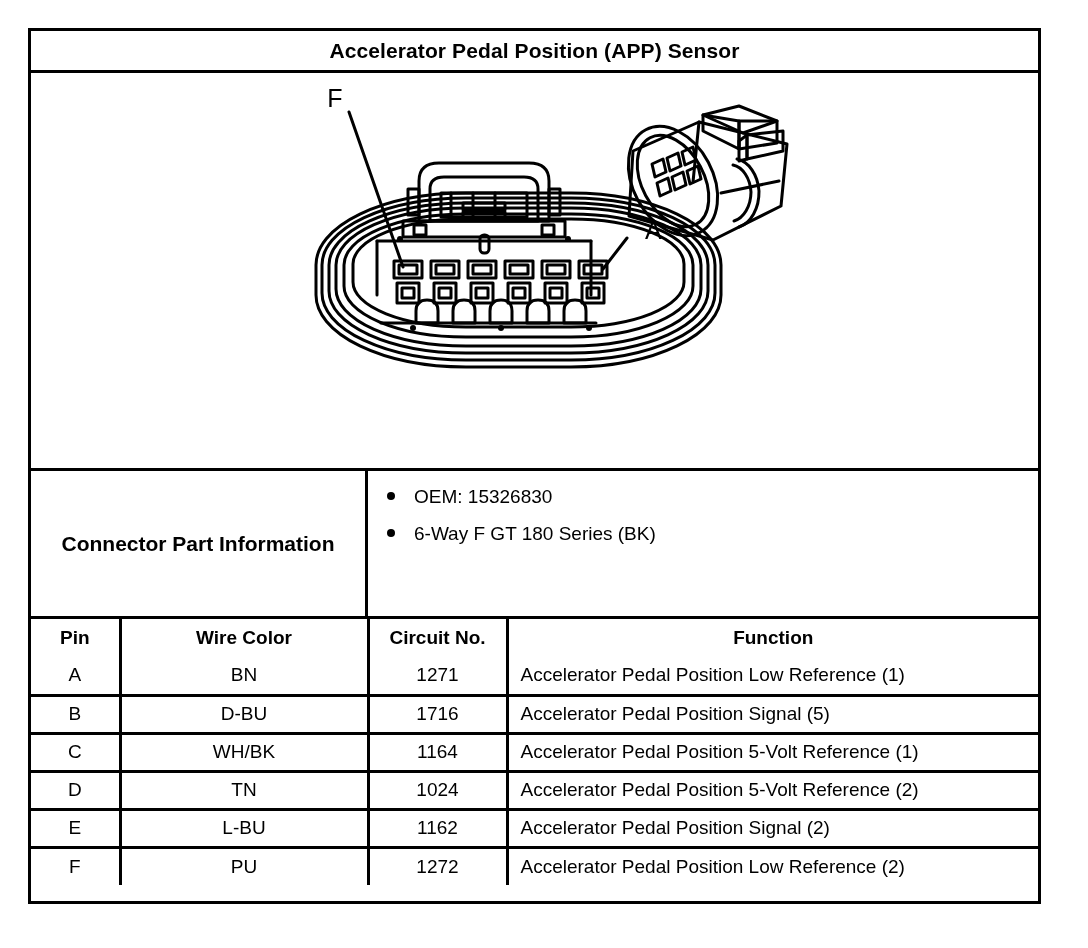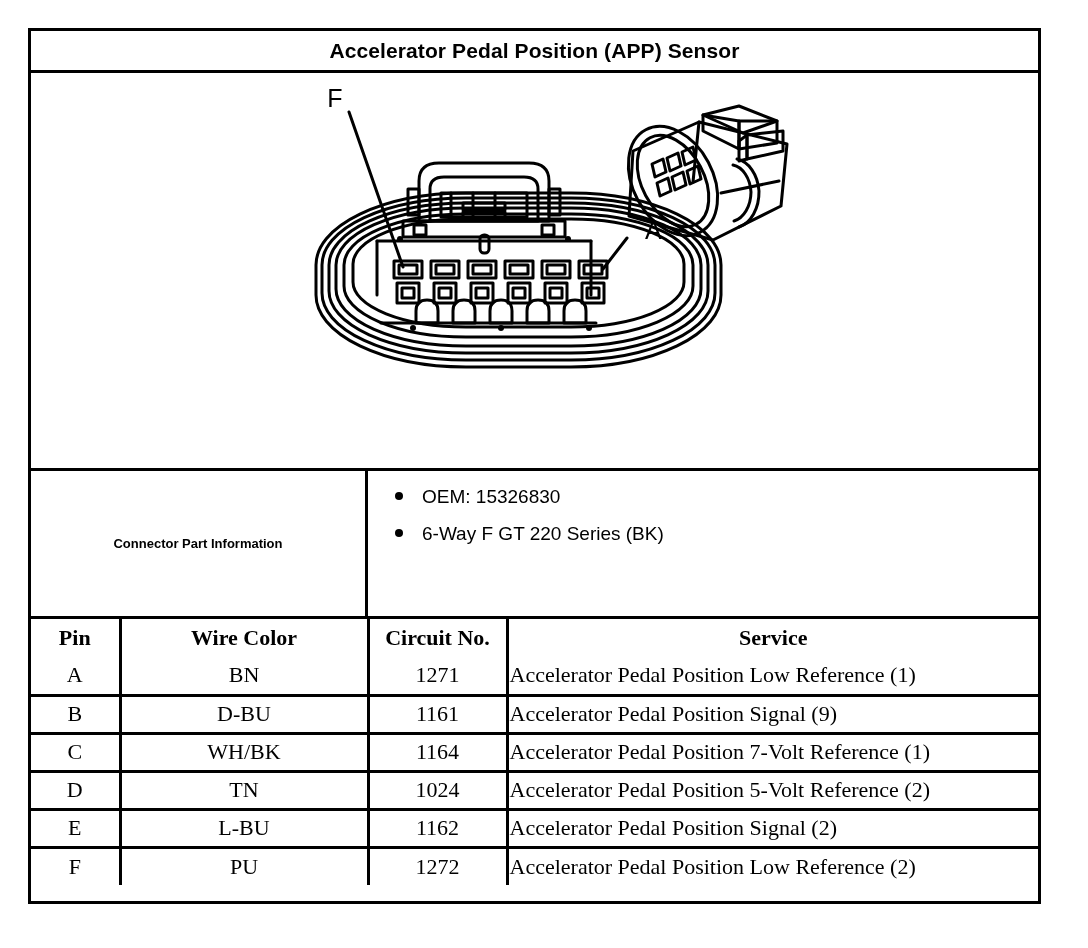--- a/index.html
+++ b/index.html
@@ -63,28 +63,28 @@
   .partinfo-label {
     width: 337px;
     border-right: 3px solid #000;
     box-sizing: border-box;
     display: flex;
     align-items: center;
     justify-content: center;
     padding: 0 6px;
   }
   .partinfo-label span {
-    font-size: 13px;
+    font-size: 21px;
     font-weight: bold;
     text-align: center;
     line-height: 1.2;
   }
   .partinfo-body {
     flex: 1;
-    padding: 14px 0 0 8px;
+    padding: 14px 0 0 0;
     box-sizing: border-box;
     text-align: center;
   }
   .bullet-row {
     display: flex;
     align-items: flex-start;
     height: 37px;
   }
   .bullet-dot {
     width: 46px;
@@ -117,24 +117,23 @@
   table.pins col.c-color   { width: 248px; }
   table.pins col.c-circuit { width: 139px; }
   table.pins col.c-func    { width: auto;  }
 
   table.pins th, table.pins td {
     border: 3px solid #000;
     border-left: 0;
     border-top: 0;
     height: 38px;
     box-sizing: border-box;
-    font-size: 22px;
-    padding: 0 1px;
+    font-size: 19px;
+    padding: 0 12px;
     white-space: nowrap;
-    font-family: Liberation Serif, serif;
   }
   table.pins th:first-child, table.pins td:first-child { border-right: 3px solid #000; }
   table.pins tr:last-child th,
   table.pins tr:last-child td { border-bottom: 0; }
   table.pins th:last-child, table.pins td:last-child { border-right: 0; }
 
   table.pins thead th {
     font-weight: bold;
     text-align: center;
   }
@@ -286,58 +285,58 @@
       <div class="bullet-row">
         <span class="bullet-dot">
             <i></i>
           </span>
         <span class="bullet-text">OEM: 15326830</span>
       </div>
       <div class="bullet-row">
         <span class="bullet-dot">
             <i></i>
           </span>
-        <span class="bullet-text">6-Way F GT 220 Series (BK)</span>
+        <span class="bullet-text">6-Way F GT 180 Series (BK)</span>
       </div>
     </div>
   </div>
 
   <table class="pins">
     <colgroup>
       <col class="c-pin">
         <col class="c-color">
         <col class="c-circuit">
         <col class="c-func">
     </colgroup>
     <thead>
       <tr>
         <th>Pin</th>
         <th>Wire Color</th>
         <th>Circuit No.</th>
-        <th class="h-func">Service</th>
+        <th class="h-func">Function</th>
       </tr>
     </thead>
     <tbody>
       <tr>
         <td class="cell-pin">A</td>
         <td class="cell-color">BN</td>
         <td class="cell-circuit">1271</td>
         <td class="cell-func">Accelerator Pedal Position Low Reference (1)</td>
       </tr>
       <tr>
         <td class="cell-pin">B</td>
         <td class="cell-color">D-BU</td>
-        <td class="cell-circuit">1161</td>
-        <td class="cell-func">Accelerator Pedal Position Signal (9)</td>
+        <td class="cell-circuit">1716</td>
+        <td class="cell-func">Accelerator Pedal Position Signal (5)</td>
       </tr>
       <tr>
         <td class="cell-pin">C</td>
         <td class="cell-color">WH/BK</td>
         <td class="cell-circuit">1164</td>
-        <td class="cell-func">Accelerator Pedal Position 7-Volt Reference (1)</td>
+        <td class="cell-func">Accelerator Pedal Position 5-Volt Reference (1)</td>
       </tr>
       <tr>
         <td class="cell-pin">D</td>
         <td class="cell-color">TN</td>
         <td class="cell-circuit">1024</td>
         <td class="cell-func">Accelerator Pedal Position 5-Volt Reference (2)</td>
       </tr>
       <tr>
         <td class="cell-pin">E</td>
         <td class="cell-color">L-BU</td>

